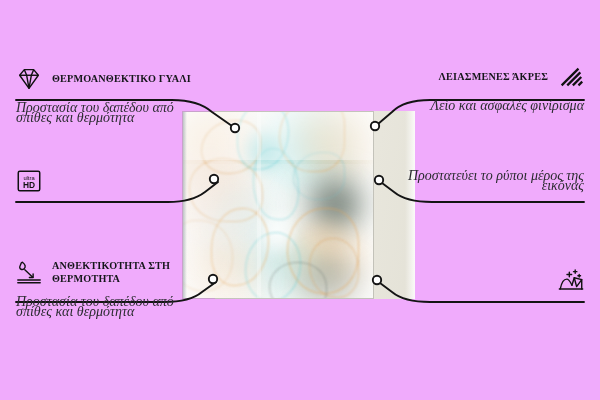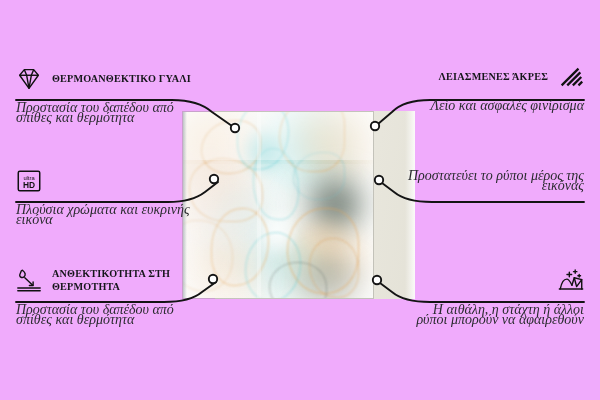--- a/index.html
+++ b/index.html
@@ -156,24 +156,23 @@
   </div>
 
   <div class="feat left" style="top:164px;">
     <div class="feat-head">
       <svg class="feat-icon" viewBox="0 0 32 30">
         <rect x="4.5" y="4.5" width="23" height="21" rx="1.6" fill="none" stroke="#111" stroke-width="1.6"></rect>
         <text x="16" y="13.6" font-family="Liberation Sans, sans-serif" font-size="6.2" text-anchor="middle" fill="#111">ultra</text>
         <text x="16" y="22.4" font-family="Liberation Sans, sans-serif" font-size="9" font-weight="bold" text-anchor="middle" fill="#111">HD</text>
       </svg>
     </div>
-    <div class="feat-desc">Πλούσια χρώματα και ευκρινής εικόνα</div>
-  </div>
-
-  <div class="feat left" style="top:264px;">
+  </div>
+
+  <div class="feat left" style="top:256px;">
     <div class="feat-head">
       <svg class="feat-icon" viewBox="0 0 32 30">
         <g fill="none" stroke="#111" stroke-width="1.5" stroke-linecap="round" stroke-linejoin="round">
           <path d="M9,3.5 C12.4,6 12.6,8.6 10.8,10.4 C9.2,12 6.6,11.4 6.1,9.4 C5.7,7.7 7,6.6 7.3,5.2 C7.5,4.4 7.3,3.9 9,3.5 Z"></path>
           <path d="M11.5,11.5 L20,19.5"></path>
           <path d="M16.4,19.9 L20.4,19.9 L20.4,15.9"></path>
           <path d="M4,22.5 L28,22.5"></path>
           <path d="M4,25.5 L28,25.5"></path>
         </g>
       </svg>
@@ -208,16 +207,15 @@
           <path d="M3.5,23.5 L28.5,23.5"></path>
           <path d="M4.5,23.5 C6,16 9,13 11.5,13 C14,13 15.5,16.5 17,19.5"></path>
           <path d="M17,19.5 L19.5,11.5 L27.5,13.5 L27.5,23.5"></path>
           <path d="M19.5,11.5 L22,21 L27.5,13.5"></path>
           <path d="M14.2,5.5 L14.2,10.5 M11.7,8 L16.7,8"></path>
           <path d="M20.5,3.2 L20.5,6.8 M18.7,5 L22.3,5"></path>
           <path d="M24.8,8 L24.8,10.8 M23.4,9.4 L26.2,9.4"></path>
         </g>
       </svg>
     </div>
-    <div class="feat-desc">Η αιθάλη, η στάχτη ή άλλοι ρύποι μπορούν να αφαιρεθούν</div>
   </div>
 
 </div>
 
 </body></html>

